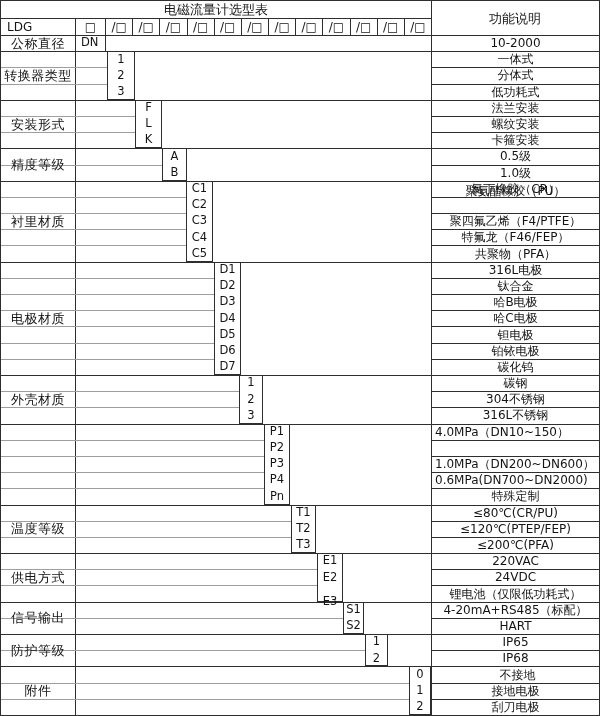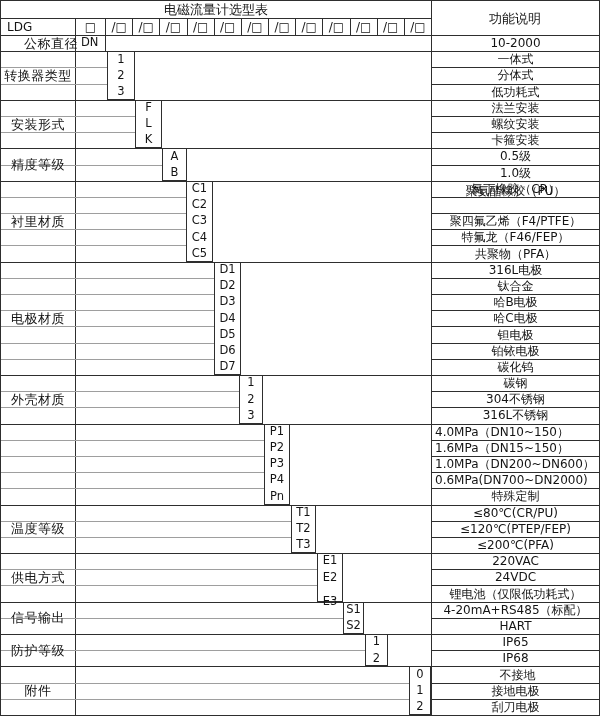--- a/index.html
+++ b/index.html
@@ -44,21 +44,21 @@
     <div class="abs cell slot" style="left: 294.17px; top: 17px; width: 27.17px; height: 17px;">/□</div>
     <div class="abs cell slot" style="left: 321.33px; top: 17px; width: 27.17px; height: 17px;">/□</div>
     <div class="abs cell slot" style="left: 348.5px; top: 17px; width: 27.17px; height: 17px;">/□</div>
     <div class="abs cell slot" style="left: 375.67px; top: 17px; width: 27.17px; height: 17px;">/□</div>
     <div class="abs cell slot" style="left: 402.83px; top: 17px; width: 27.17px; height: 17px;">/□</div>
     <div class="abs hline" style="left: 0px; top: 17px; width: 430px; height: 1px;"></div>
     <div class="abs hline" style="left: 0px; top: 34px; width: 598px; height: 1px;"></div>
     <div class="abs vline" style="left: 430px; top: 0px; width: 1px; height: 714px;"></div>
     <div class="abs vline" style="left: 74px; top: 34px; width: 1px; height: 680px;"></div>
     <div class="abs vline" style="left: 104px; top: 34px; width: 1px; height: 16.19px;"></div>
-    <div class="abs cell lbl ldg" style="left: 17px; top: 34px; width: 74px; height: 16.19px;">公称直径</div>
+    <div class="abs cell lbl ldg" style="left: 4px; top: 34px; width: 74px; height: 16.19px;">公称直径</div>
     <div class="abs cell code ldg" style="left: 74px; top: 34px; width: 30px; height: 16.19px;">DN</div>
     <div class="abs cell desc" style="left: 431px; top: 34px; width: 167px; height: 16.19px;">10-2000</div>
     <div class="abs hline" style="left: 0px; top: 50.19px; width: 598px; height: 1px;"></div>
     <div class="abs gline" style="left: 0px; top: 66.38px; width: 106px; height: 1px;"></div>
     <div class="abs hline" style="left: 430px; top: 66.38px; width: 168px; height: 1px;"></div>
     <div class="abs hline" style="left: 106px; top: 66.38px; width: 28px; height: 1px;"></div>
     <div class="abs gline" style="left: 0px; top: 82.57px; width: 106px; height: 1px;"></div>
     <div class="abs hline" style="left: 430px; top: 82.57px; width: 168px; height: 1px;"></div>
     <div class="abs hline" style="left: 106px; top: 82.57px; width: 28px; height: 1px;"></div>
     <div class="abs box" style="left: 106px; top: 50.19px; width: 28px; height: 48.57px;"></div>
@@ -179,21 +179,20 @@
     <div class="abs gline" style="left: 0px; top: 471.14px; width: 263px; height: 1px;"></div>
     <div class="abs hline" style="left: 430px; top: 471.14px; width: 168px; height: 1px;"></div>
     <div class="abs hline" style="left: 263px; top: 471.14px; width: 26px; height: 1px;"></div>
     <div class="abs gline" style="left: 0px; top: 487.33px; width: 263px; height: 1px;"></div>
     <div class="abs hline" style="left: 430px; top: 487.33px; width: 168px; height: 1px;"></div>
     <div class="abs hline" style="left: 263px; top: 487.33px; width: 26px; height: 1px;"></div>
     <div class="abs box" style="left: 263px; top: 422.57px; width: 26px; height: 80.95px;"></div>
     <div class="abs cell code" style="left: 263px; top: 422.57px; width: 26px; height: 16.19px;">P1</div>
     <div class="abs cell desc left" style="left: 431px; top: 422.57px; width: 167px; height: 16.19px;">4.0MPa（DN10~150）</div>
     <div class="abs cell code" style="left: 263px; top: 438.76px; width: 26px; height: 16.19px;">P2</div>
-    <div class="abs cell desc left" style="left: 431px; top: 438.76px; width: 167px; height: 16.19px;">1.6MPa（DN15~150）</div>
     <div class="abs cell code" style="left: 263px; top: 454.95px; width: 26px; height: 16.19px;">P3</div>
     <div class="abs cell desc left" style="left: 431px; top: 454.95px; width: 167px; height: 16.19px;">1.0MPa（DN200~DN600）</div>
     <div class="abs cell code" style="left: 263px; top: 471.14px; width: 26px; height: 16.19px;">P4</div>
     <div class="abs cell desc left" style="left: 431px; top: 471.14px; width: 167px; height: 16.19px;">0.6MPa(DN700~DN2000)</div>
     <div class="abs cell code" style="left: 263px; top: 487.33px; width: 26px; height: 16.19px;">Pn</div>
     <div class="abs cell desc" style="left: 431px; top: 487.33px; width: 167px; height: 16.19px;">特殊定制</div>
     <div class="abs hline" style="left: 0px; top: 503.52px; width: 598px; height: 1px;"></div>
     <div class="abs gline" style="left: 0px; top: 519.71px; width: 290px; height: 1px;"></div>
     <div class="abs hline" style="left: 430px; top: 519.71px; width: 168px; height: 1px;"></div>
     <div class="abs hline" style="left: 290px; top: 519.71px; width: 25px; height: 1px;"></div>

